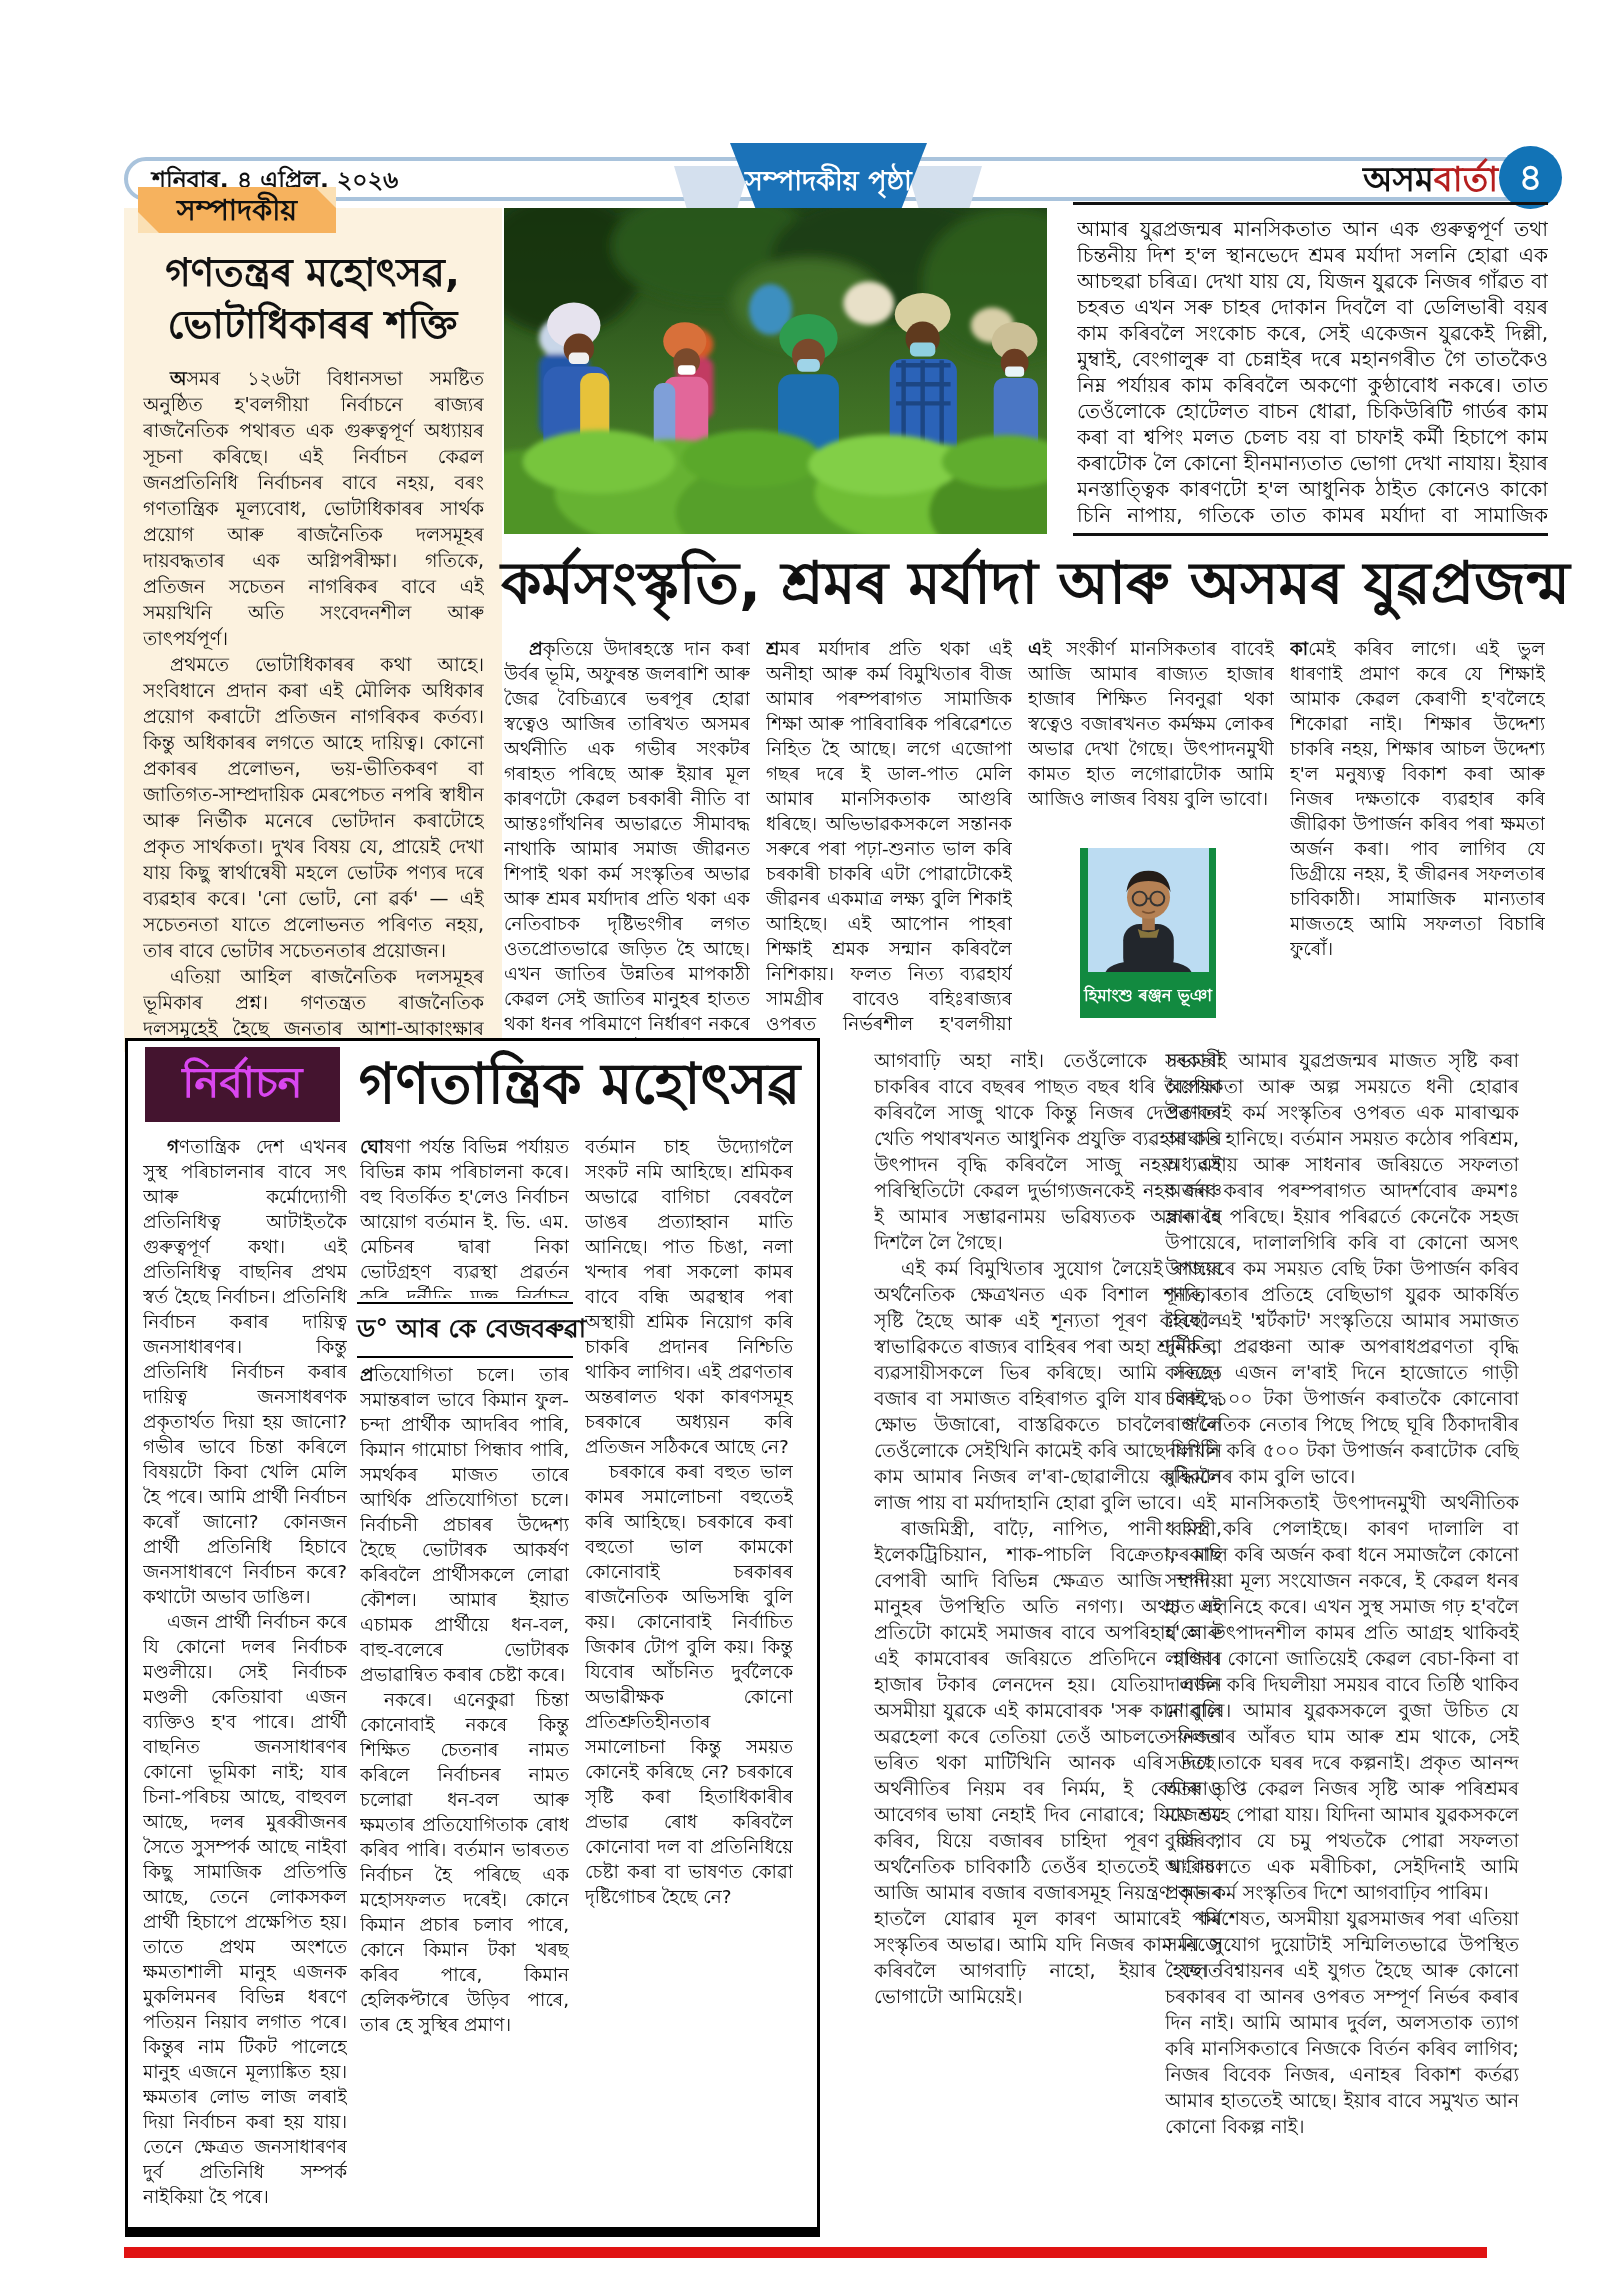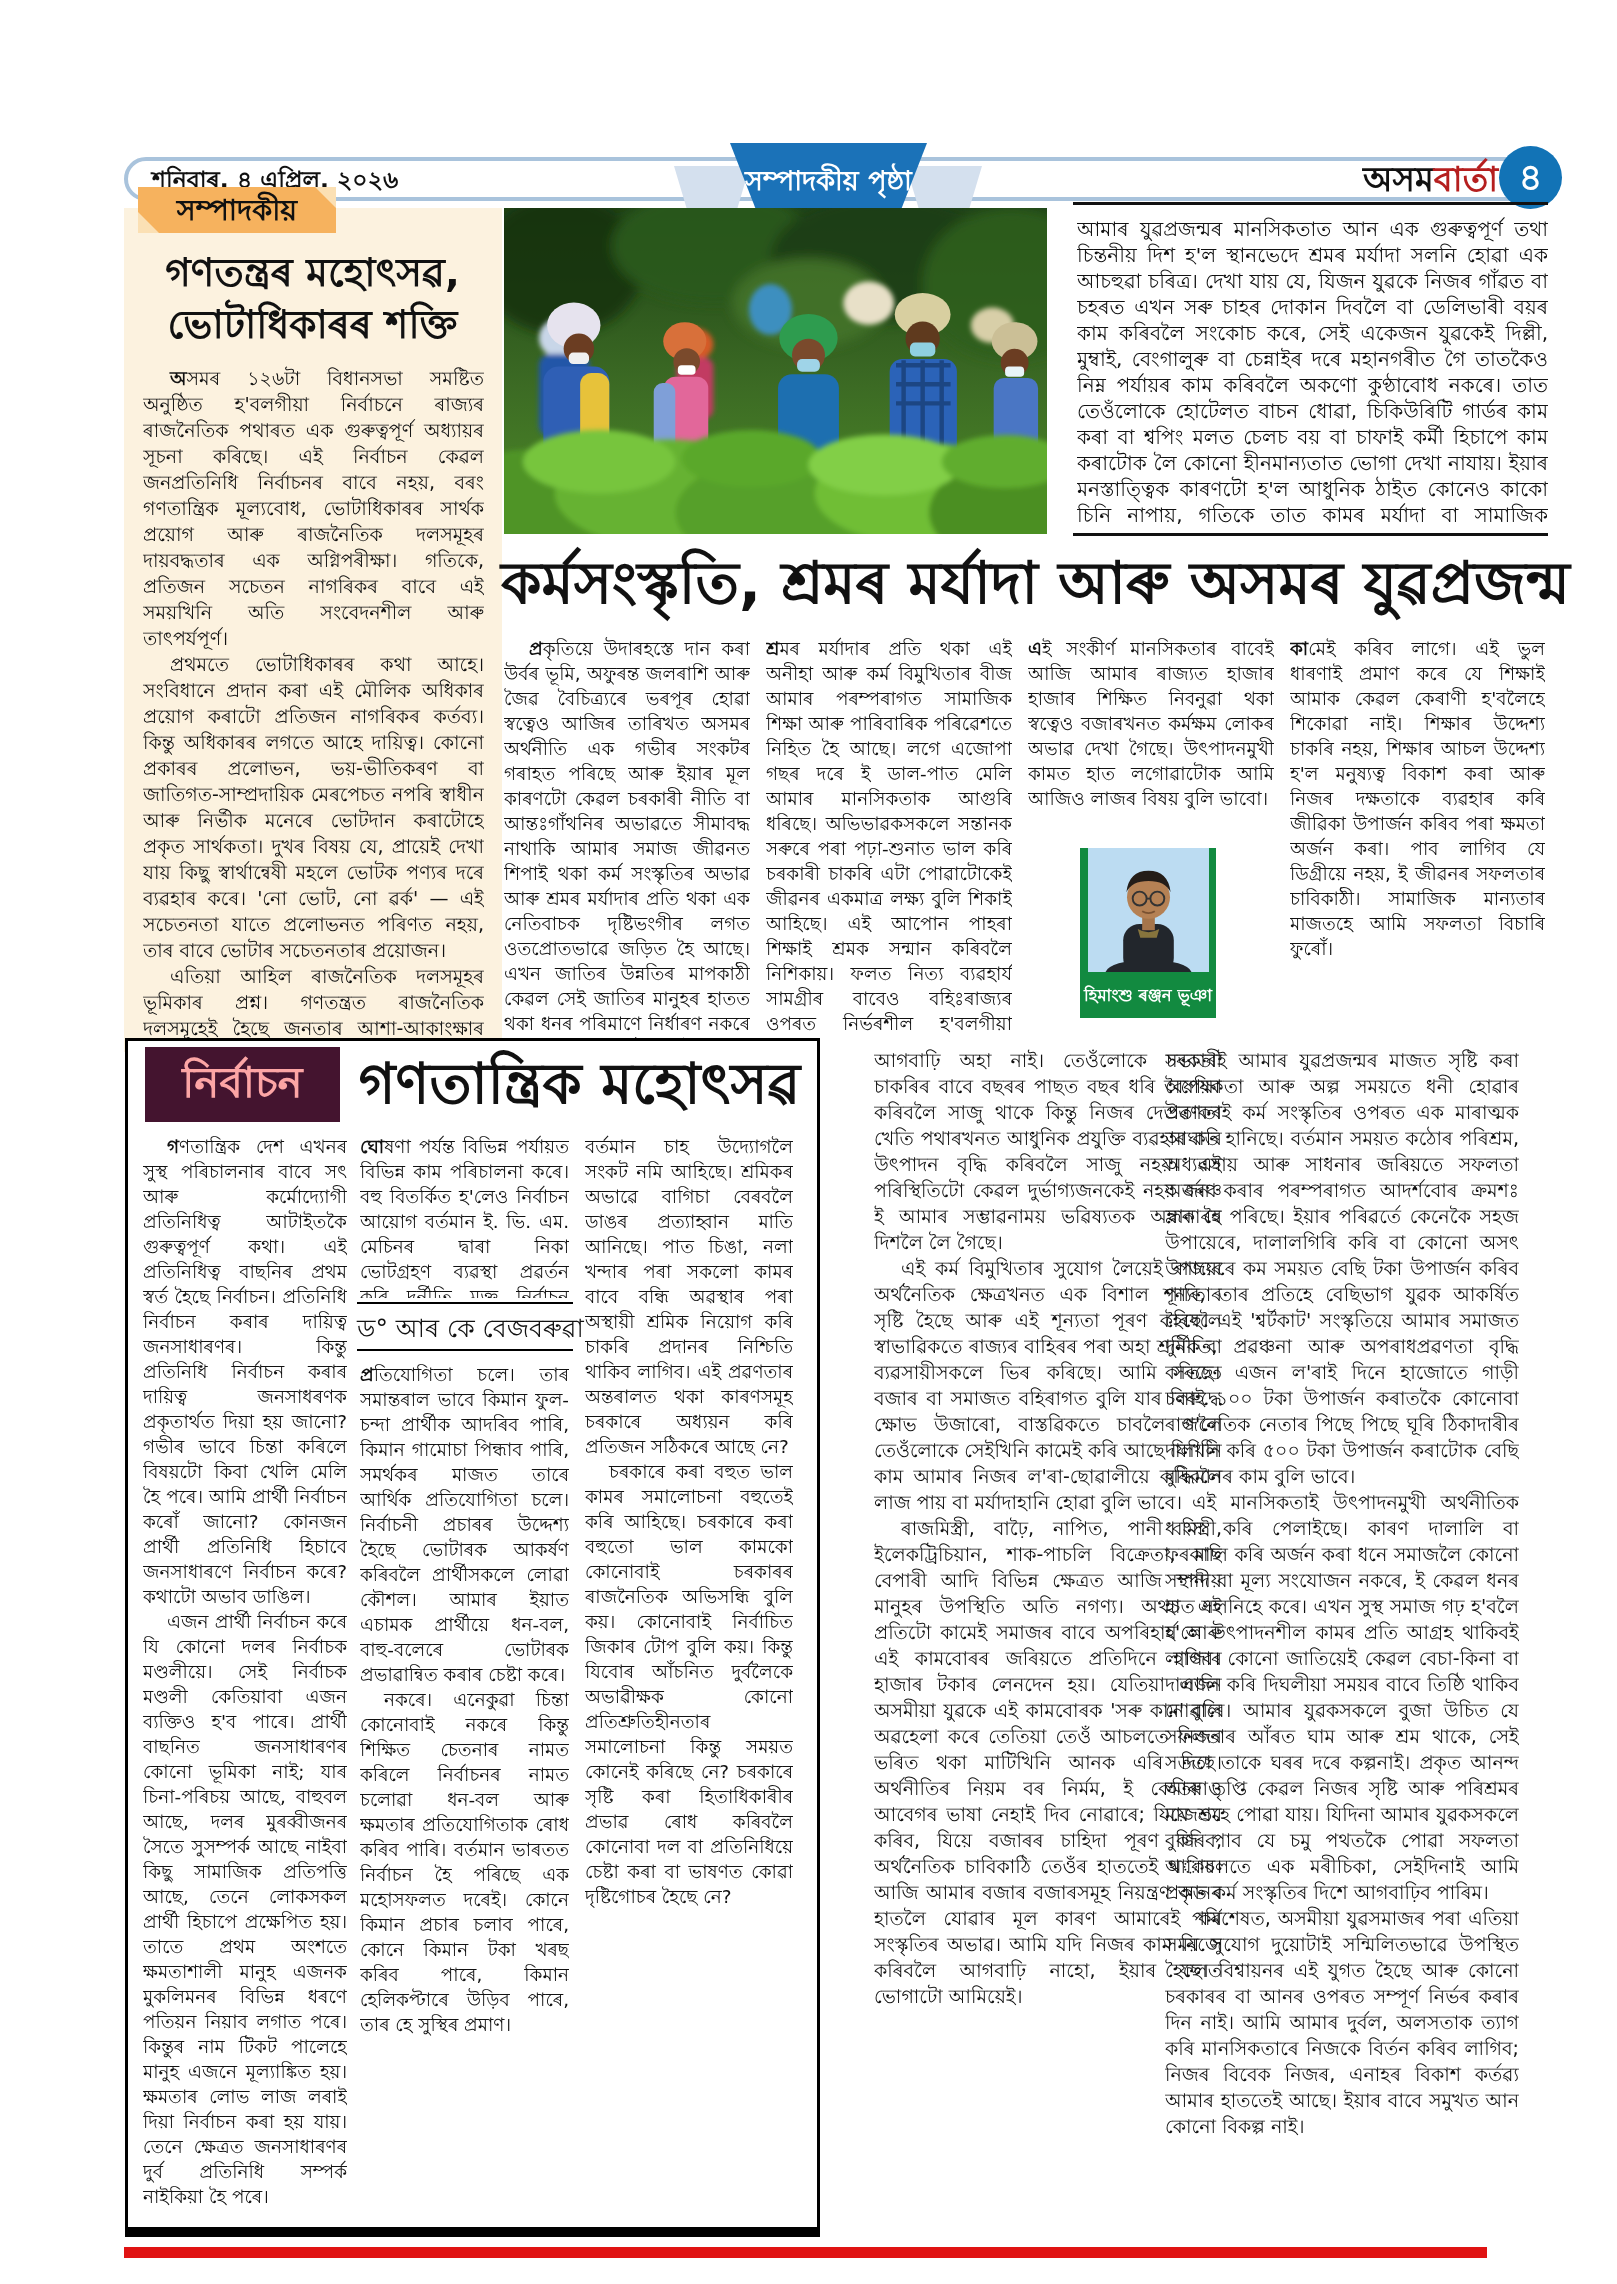--- a/index.html
+++ b/index.html
@@ -51,33 +51,33 @@
   .mcol p{margin:0;text-indent:25px;}
   .mcol p.lead:first-letter{font-weight:bold;}
   .mc1{left:504px;} .mc2{left:766px;} .mc3{left:1028px;height:209px;} .mc4{left:1290px;width:255px;}
   
   .author-block{left:1080px;top:848px;width:136px;height:170px;background:#128a40;}
   .author-photo{position:absolute;left:7.6px;top:0;width:121px;height:124px;background:#bcdcf2;overflow:hidden;}
   .author-caption{position:absolute;left:0;bottom:3.8px;width:100%;height:36px;color:#ffffff;
     text-align:center;font-size:16.5px;font-weight:bold;line-height:36px;white-space:nowrap;}
   
   .election-box{left:125px;top:1038px;width:695px;height:1199px;border:3.8px solid #000;border-bottom:10px solid #000;background:#fff;}
-  .kicker{left:145px;top:1047px;width:195px;height:75px;background:#44142f;color:#fca5a5;
+  .kicker{left:145px;top:1047px;width:195px;height:75px;background:#44142f;color:#d946ef;
     text-align:center;font-size:42px;font-weight:bold;line-height:71px;}
   .election-headline{left:350px;top:1046px;width:459px;height:77px;text-align:center;
     font-size:56px;font-weight:bold;line-height:75px;white-space:nowrap;}
   .ecol{width:204px;overflow:hidden;font-size:18.4px;line-height:25px;text-align:justify;}
   .ecol p{margin:0;text-indent:24px;}
   .ecol p.lead:first-letter{font-weight:bold;}
   .ec1{left:143px;top:1134px;height:1079px;}
   .ec2a{left:360px;top:1134px;width:209px;height:164px;}
   .ec2b{left:360px;top:1362px;width:209px;height:851px;}
   .ec3{left:585px;top:1134px;width:208px;height:1079px;}
-  .byline-box{left:357px;top:1302px;width:216px;height:49px;border-top:2.5px solid #000;border-bottom:2.5px solid #000;
-    text-align:center;font-size:25px;font-weight:normal;line-height:49px;white-space:nowrap;}
+  .byline-box{left:357px;top:1302px;width:216px;height:56px;border-top:2.5px solid #000;border-bottom:2.5px solid #000;
+    text-align:center;font-size:25px;font-weight:bold;line-height:49px;white-space:nowrap;}
   .noindent p:first-child{text-indent:0;}
   
   .ccol{top:1047px;height:1185px;overflow:hidden;font-size:19px;line-height:26px;text-align:justify;}
   .ccol p{margin:0;text-indent:27px;}
   .ca{left:836px;width:348px;margin-left:38px;} .cb{left:1165px;width:354px;}
   
   .red-rule{left:124px;top:2247px;width:1363px;height:11.4px;background:#e01313;}
 </style>
 </head>
 <body>

